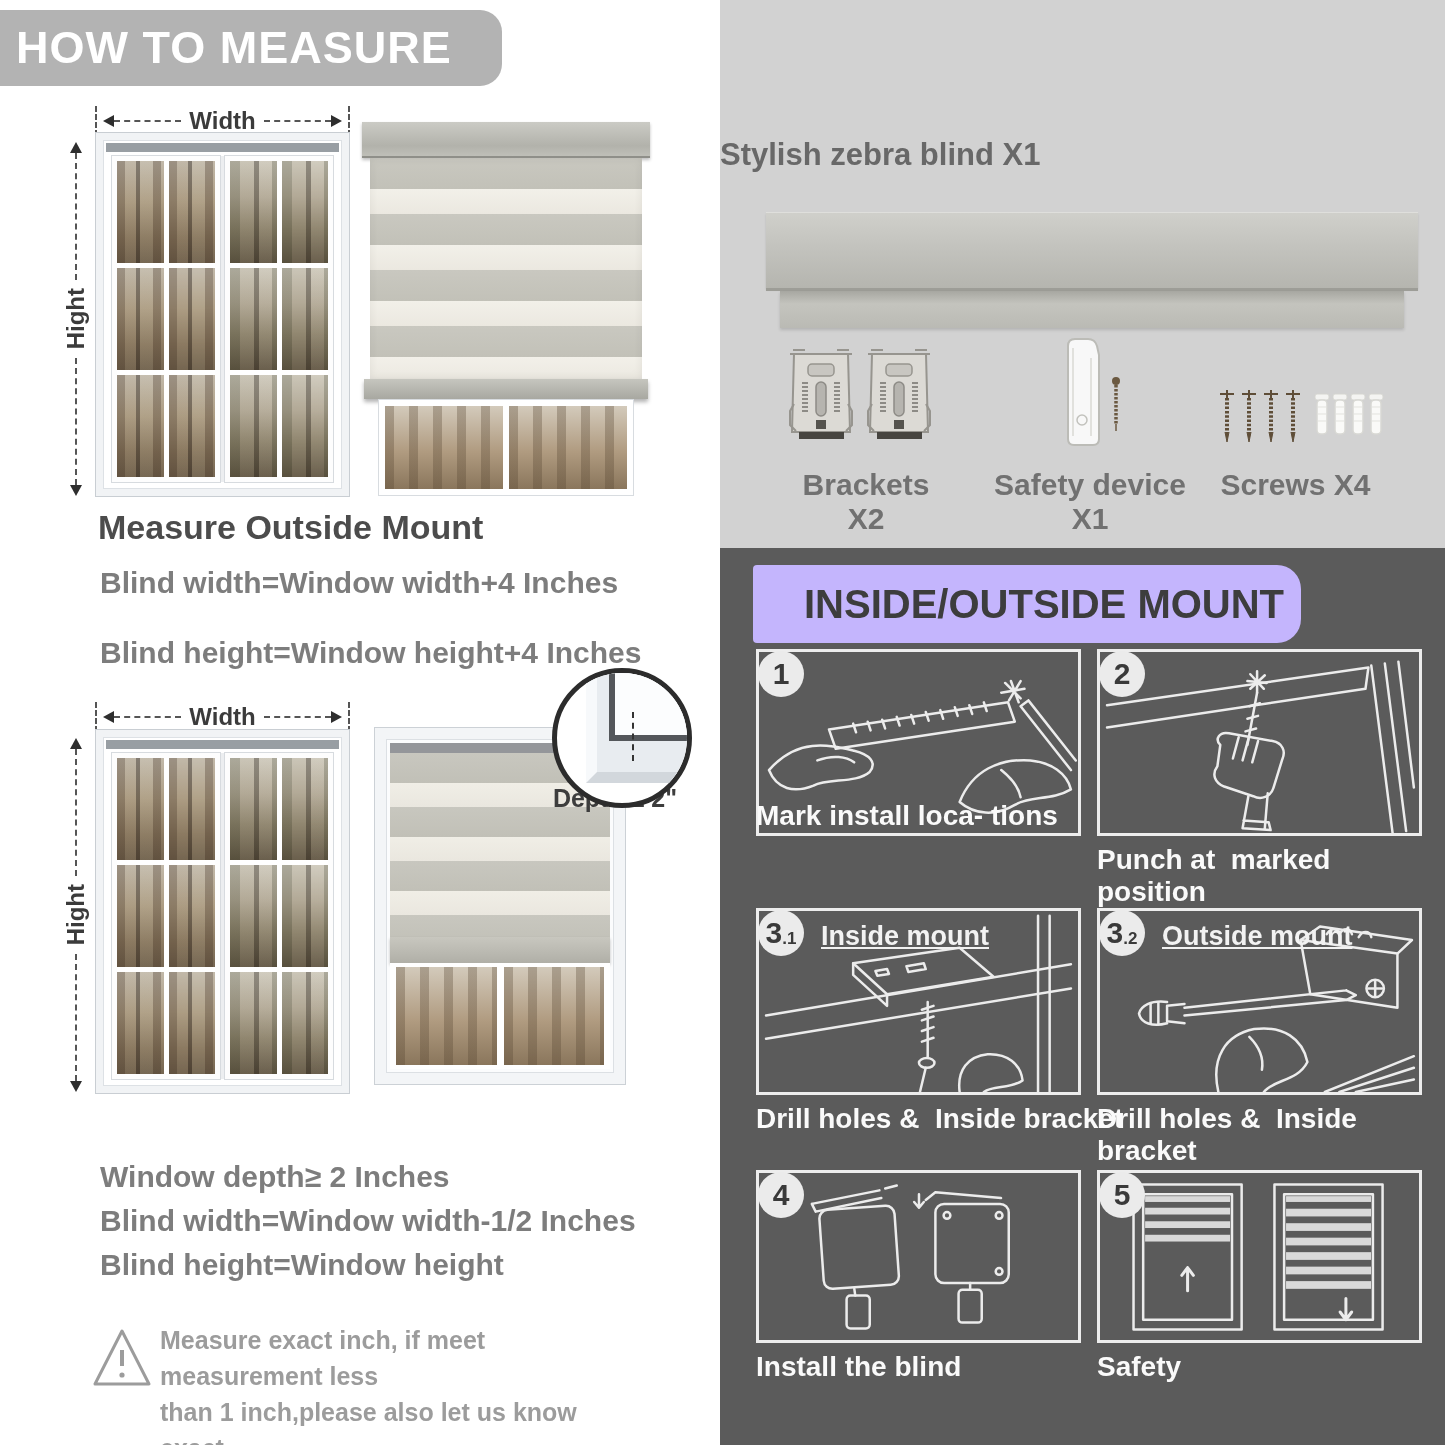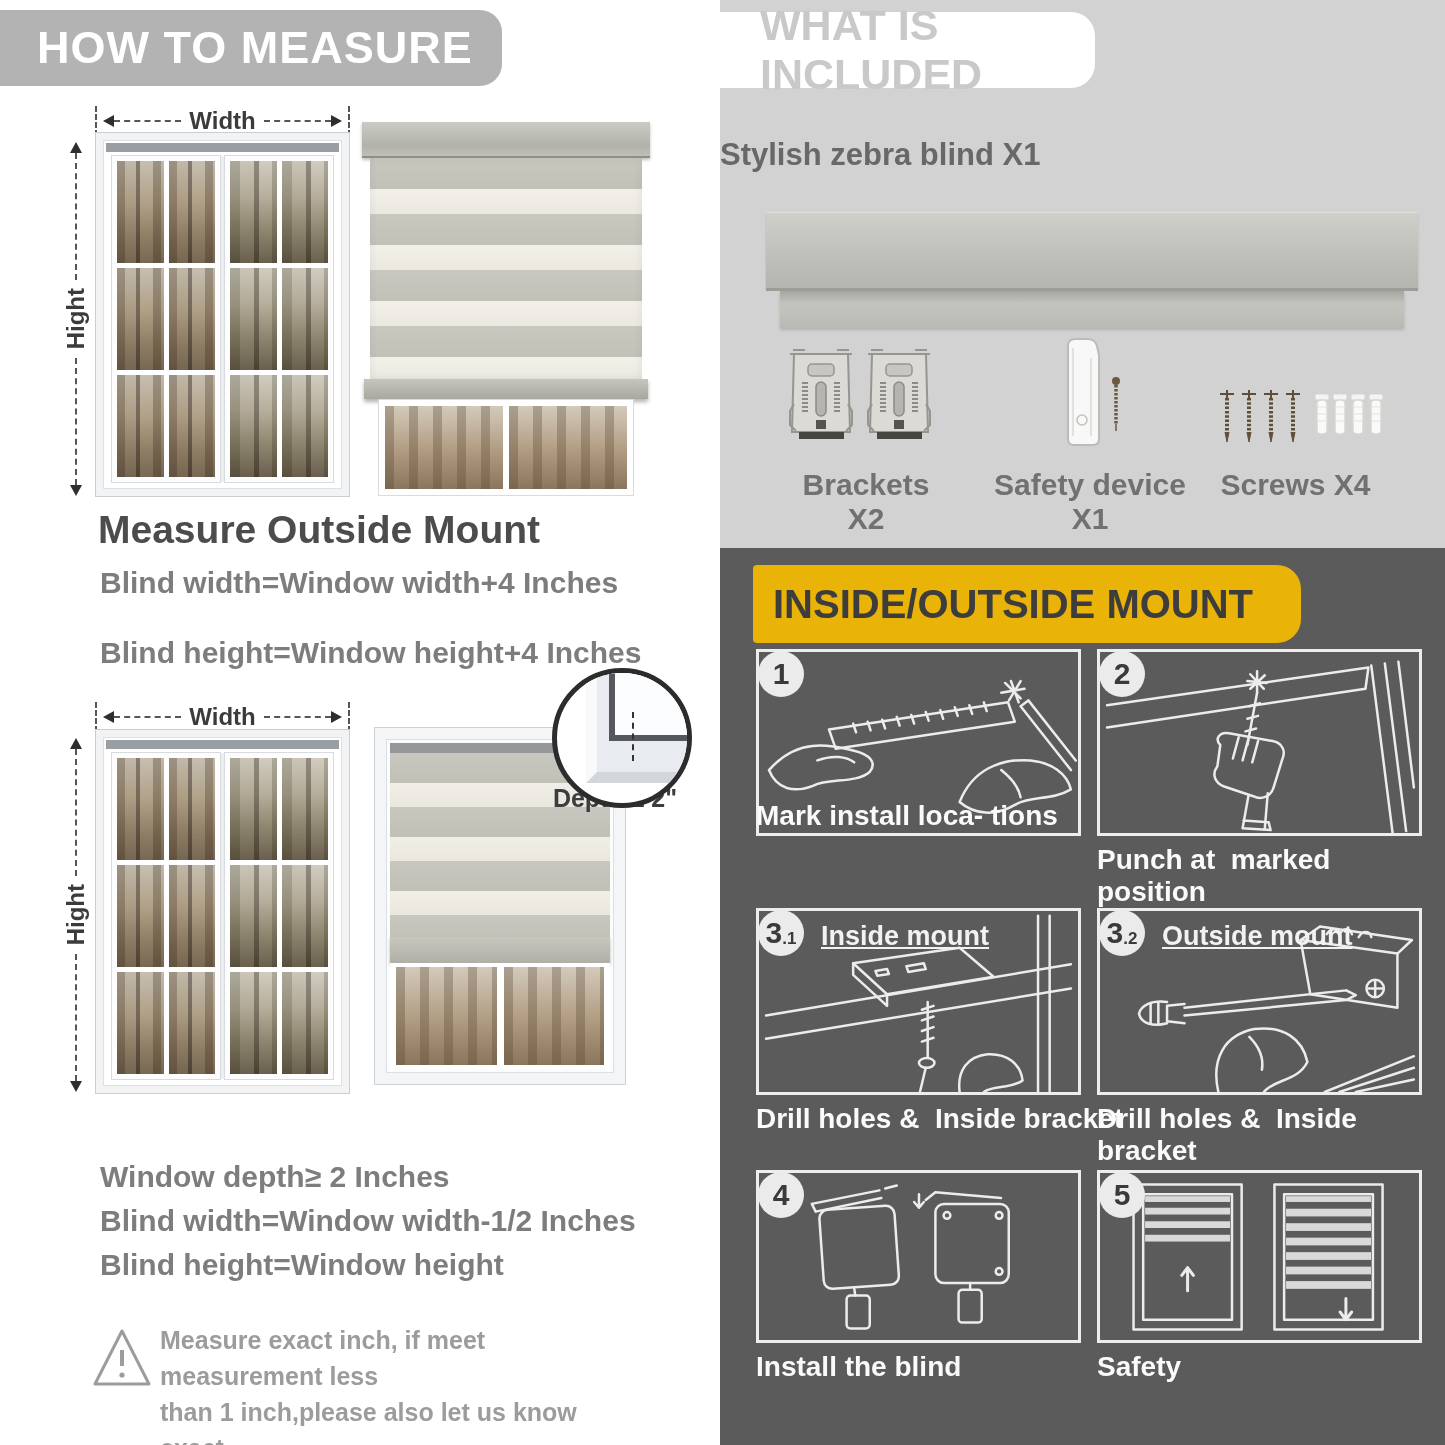--- a/index.html
+++ b/index.html
@@ -1,27 +1,27 @@
 <!DOCTYPE html>
 <html><head>
 <meta charset="utf-8">
 <style>
   html,body{margin:0;padding:0;background:#fff;}
   #stage{position:relative;width:1445px;height:1445px;background:#fff;overflow:hidden;
          font-family:"Liberation Sans","DejaVu Sans",sans-serif;font-weight:bold;}
   
   .howto-banner{position:absolute;left:0;top:10px;width:502px;height:76px;background:#b3b3b3;
     border-radius:0 22px 22px 0;color:#fff;font-size:45px;display:flex;align-items:center;
-    padding-left:37px;letter-spacing:1px;box-sizing:border-box;}
+    padding-left:16px;letter-spacing:1px;box-sizing:border-box;}
   .included-banner{position:absolute;left:720px;top:12px;width:375px;height:76px;background:#fff;
     border-radius:0 24px 24px 0;color:#c9c9c9;font-size:43px;display:flex;align-items:center;
     padding-left:40px;box-sizing:border-box;z-index:3;}
-  .mount-banner{position:absolute;left:753px;top:565px;width:548px;height:78px;background:#eab308;
+  .mount-banner{position:absolute;left:753px;top:565px;width:548px;height:78px;background:#c4b5fd;
     border-radius:4px 24px 24px 4px;color:#3d3d3d;font-size:40px;display:flex;align-items:center;
-    padding-left:20px;box-sizing:border-box;z-index:3;}
+    padding-left:51px;box-sizing:border-box;z-index:3;}
   
   .panel-light{position:absolute;left:720px;top:0;width:725px;height:548px;background:#d2d2d2;}
   .panel-dark{position:absolute;left:720px;top:548px;width:725px;height:897px;background:#5b5b5b;}
   
   .dimw{position:absolute;display:flex;align-items:center;color:#3b3b3b;font-size:24px;}
   .dimw .tick{width:0;height:30px;border-left:2px dashed #555;}
   .dimw .ln{flex:1;height:0;border-top:2px dashed #555;}
   .dimw .al{width:0;height:0;border:6px solid transparent;border-right:11px solid #2e2e2e;}
   .dimw .ar{width:0;height:0;border:6px solid transparent;border-left:11px solid #2e2e2e;}
   .dimw .lbl{margin:0 8px;}
@@ -64,21 +64,21 @@
   
   .detail{position:absolute;left:552px;top:668px;width:130px;height:130px;border-radius:50%;
     border:5px solid #2c2c2c;background:#fff;overflow:hidden;z-index:6;}
   .dc-wall{position:absolute;left:22%;top:-12%;width:95%;height:88%;background:#e8ecf0;
     border-left:11px solid #f7f9fb;border-bottom:11px solid #d2d7dc;}
   .dc-inner{position:absolute;left:40%;top:-12%;width:70%;height:60%;background:#fcfdfe;
     border-left:6px solid #54575b;border-bottom:6px solid #54575b;}
   .dc-dash{position:absolute;left:58%;top:30%;height:38%;border-left:2px dashed #333;}
   .depth-label{position:absolute;left:545px;top:784px;width:140px;text-align:center;font-size:25px;color:#3d3d3d;}
   
-  .mheading{position:absolute;left:98px;color:#4c4c4c;font-size:39px;}
+  .mheading{position:absolute;left:98px;color:#4c4c4c;font-size:34px;}
   .mline{position:absolute;left:100px;color:#7d7d7d;font-size:30px;}
   .warn-tri{position:absolute;left:92px;top:1326px;}
   .warntext{position:absolute;left:160px;top:1322px;width:460px;font-size:25px;line-height:36px;color:#9c9c9c;}
   .warntext span{display:block;}
   
   .product-title{position:absolute;left:720px;top:137px;width:824px;text-align:left;font-size:31px;color:#686868;}
   .hr-main{position:absolute;left:766px;top:212px;width:652px;height:76px;
     background:linear-gradient(180deg,#d0d0cb 0%,#c3c3be 45%,#b5b5af 100%);
     box-shadow:inset 0 1px 0 #dfdfdc,0 2px 2px rgba(0,0,0,.12);}
   .hr-main:after{content:'';position:absolute;left:0;bottom:-3px;width:100%;height:3px;background:#9d9d97;}
@@ -227,23 +227,20 @@
     <line x1="30" y1="24" x2="30" y2="40" stroke="#9c9c9c" stroke-width="4"></line>
     <circle cx="30" cy="49" r="2.6" fill="#9c9c9c"></circle>
   </svg>
   <div class="warntext">
     <span>Measure exact inch, if meet measurement less</span>
     <span>than 1 inch,please also let us know exact</span>
 
   </div>
 
   <div class="panel-light"></div>
-  <div class="included-banner">
-    <span>WHAT IS INCLUDED</span>
-  </div>
   <div class="product-title">Stylish zebra blind X1</div>
 
   <div class="hr-main"></div>
   <div class="hr-lower"></div>
 
   <svg class="comp" style="left:788px;top:344px;" width="66" height="100" viewBox="0 0 66 100">
     <path d="M6,10 h54 l2,78 h-58 z" fill="#dcdad5" stroke="#97958f" stroke-width="2"></path>
     <path d="M2,10 h62 M5,6 h12 M49,6 h12" fill="none" stroke="#97958f" stroke-width="2"></path>
     <rect x="20" y="20" width="26" height="12" rx="4" fill="#c8c6c1" stroke="#97958f" stroke-width="1.5"></rect>
     <rect x="28" y="38" width="10" height="34" rx="5" fill="#b6b4af" stroke="#8d8b86" stroke-width="1.5"></rect>

